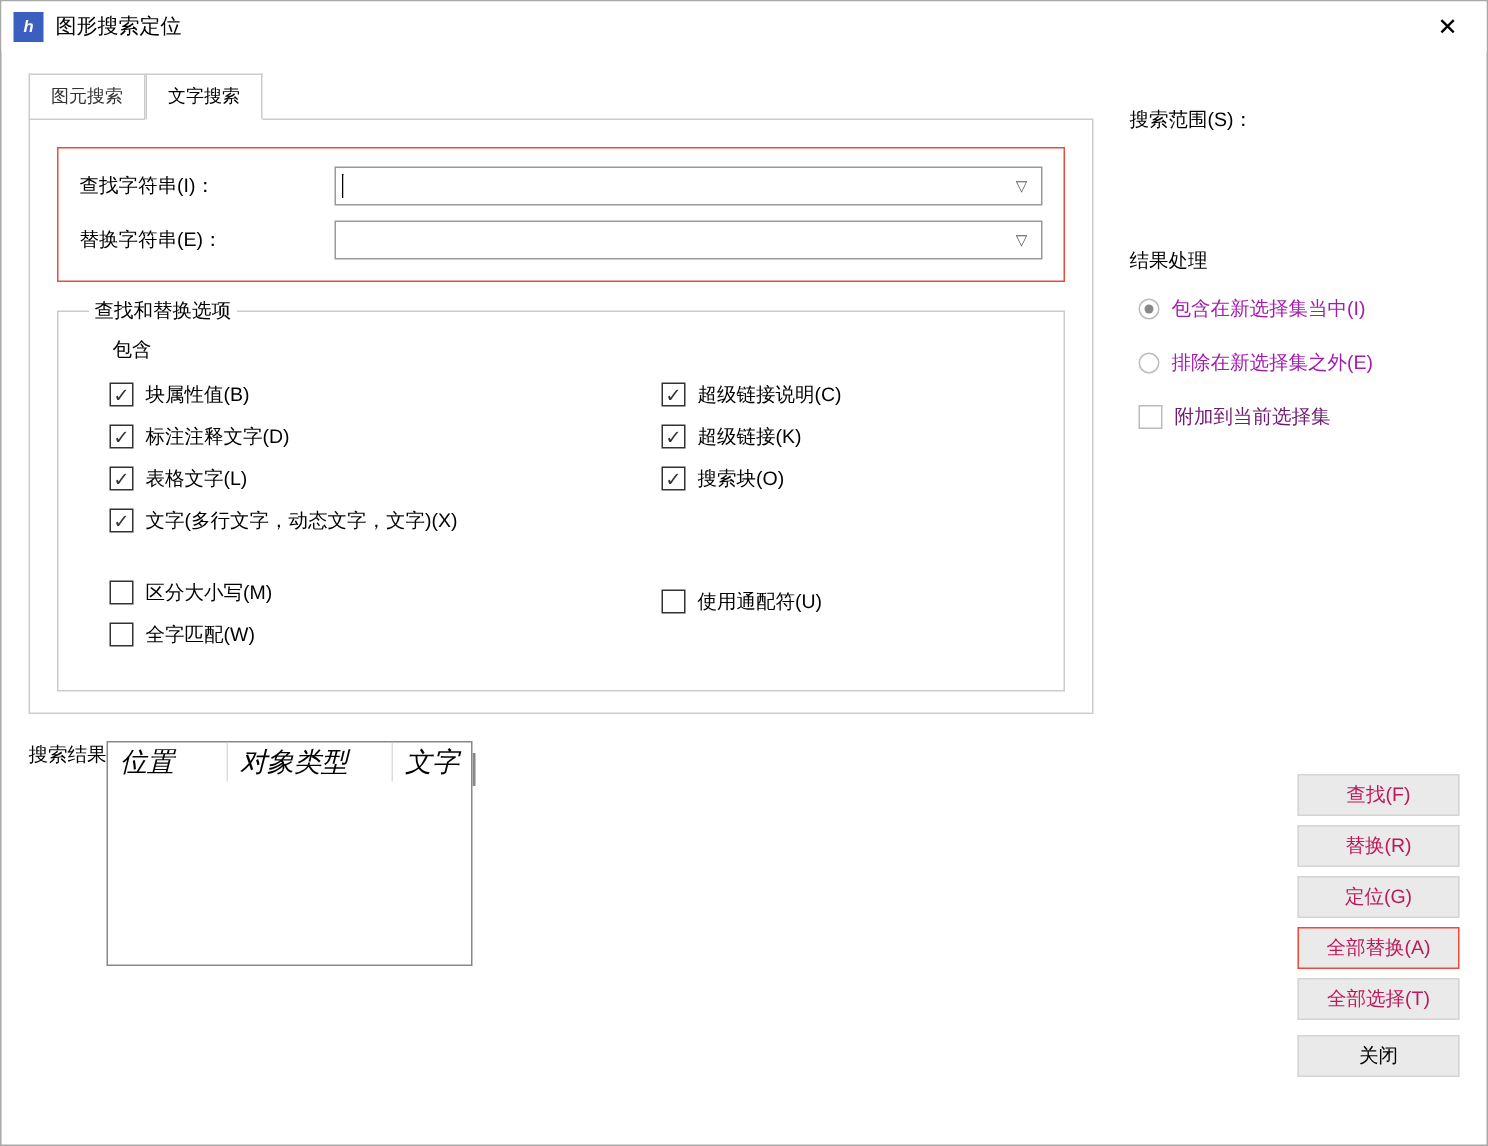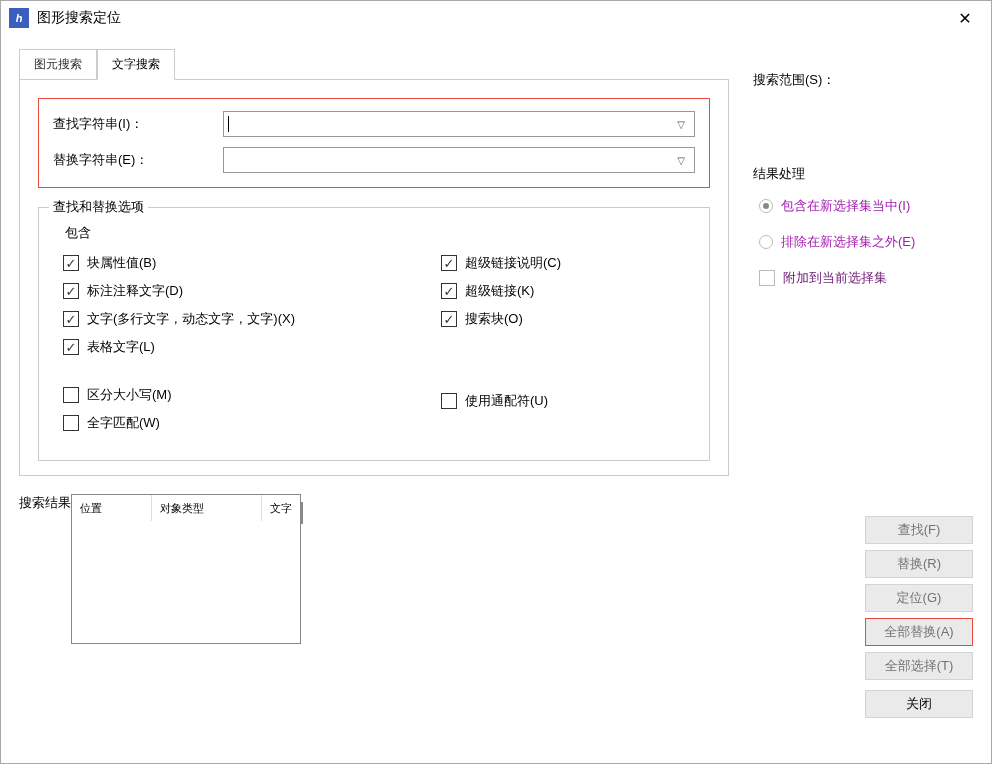--- a/index.html
+++ b/index.html
@@ -132,21 +132,21 @@
     }
     .combo-arrow {
       width: 18px;
       text-align: center;
       color: #555;
       font-size: 10px;
       cursor: pointer;
     }
     fieldset {
       border: 1px solid #ccc;
-      padding: 8px 14px 14px 10px;
+      padding: 8px 14px 14px 20px;
     }
     .fieldset-nb {
       border: none;
       padding: 0 14px 14px 14px;
     }
     legend {
       padding: 0 4px;
       font-size: 13px;
     }
     .legend-like {
@@ -312,41 +312,42 @@
       display: flex;
       height: 26px;
       align-items: center;
     }
     .th {
       padding: 0 8px;
       border-right: 1px solid #ddd;
       height: 100%;
       display: flex;
       align-items: center;
-      font-size: 11px;
+      font-size: 18px;
+      font-style: italic;
     }
     .th:nth-child(1) { width: 80px; }
     .th:nth-child(2) { width: 110px; }
     .th:nth-child(3) { flex: 1; border-right: none;}
     .status-bar {
       margin-top: 8px;
       height: 22px;
       border: 1px solid #888;
       background: #fff;
     }
     .btn {
       height: 28px;
       border: 1px solid #d4d4d4;
       background: #eaeaea;
       display: flex;
       align-items: center;
       justify-content: center;
       cursor: pointer;
       font-size: 13px;
-      color: #737373;
+      color: #be185d;
     }
     .btn.enabled {
       color: #000;
     }
     .btn.highlighted {
       border: 1px solid #e84c3d;
     }
     .close-row {
       margin-top: 10px;
       display: flex;
@@ -408,25 +409,25 @@
                   <div class="chk-row">
                     <span class="checkbox checked"></span>
                     <span class="chk-label">块属性值(B)</span>
                   </div>
                   <div class="chk-row">
                     <span class="checkbox checked"></span>
                     <span class="chk-label">标注注释文字(D)</span>
                   </div>
                   <div class="chk-row">
                     <span class="checkbox checked"></span>
+                    <span class="chk-label">表格文字(L)</span>
+                  </div>
+                  <div class="chk-row">
+                    <span class="checkbox checked"></span>
                     <span class="chk-label">文字(多行文字，动态文字，文字)(X)</span>
-                  </div>
-                  <div class="chk-row">
-                    <span class="checkbox checked"></span>
-                    <span class="chk-label">表格文字(L)</span>
                   </div>
                   <div class="chk-row section-gap">
                     <span class="checkbox"></span>
                     <span class="chk-label">区分大小写(M)</span>
                   </div>
                   <div class="chk-row">
                     <span class="checkbox"></span>
                     <span class="chk-label">全字匹配(W)</span>
                   </div>
                 </div>

